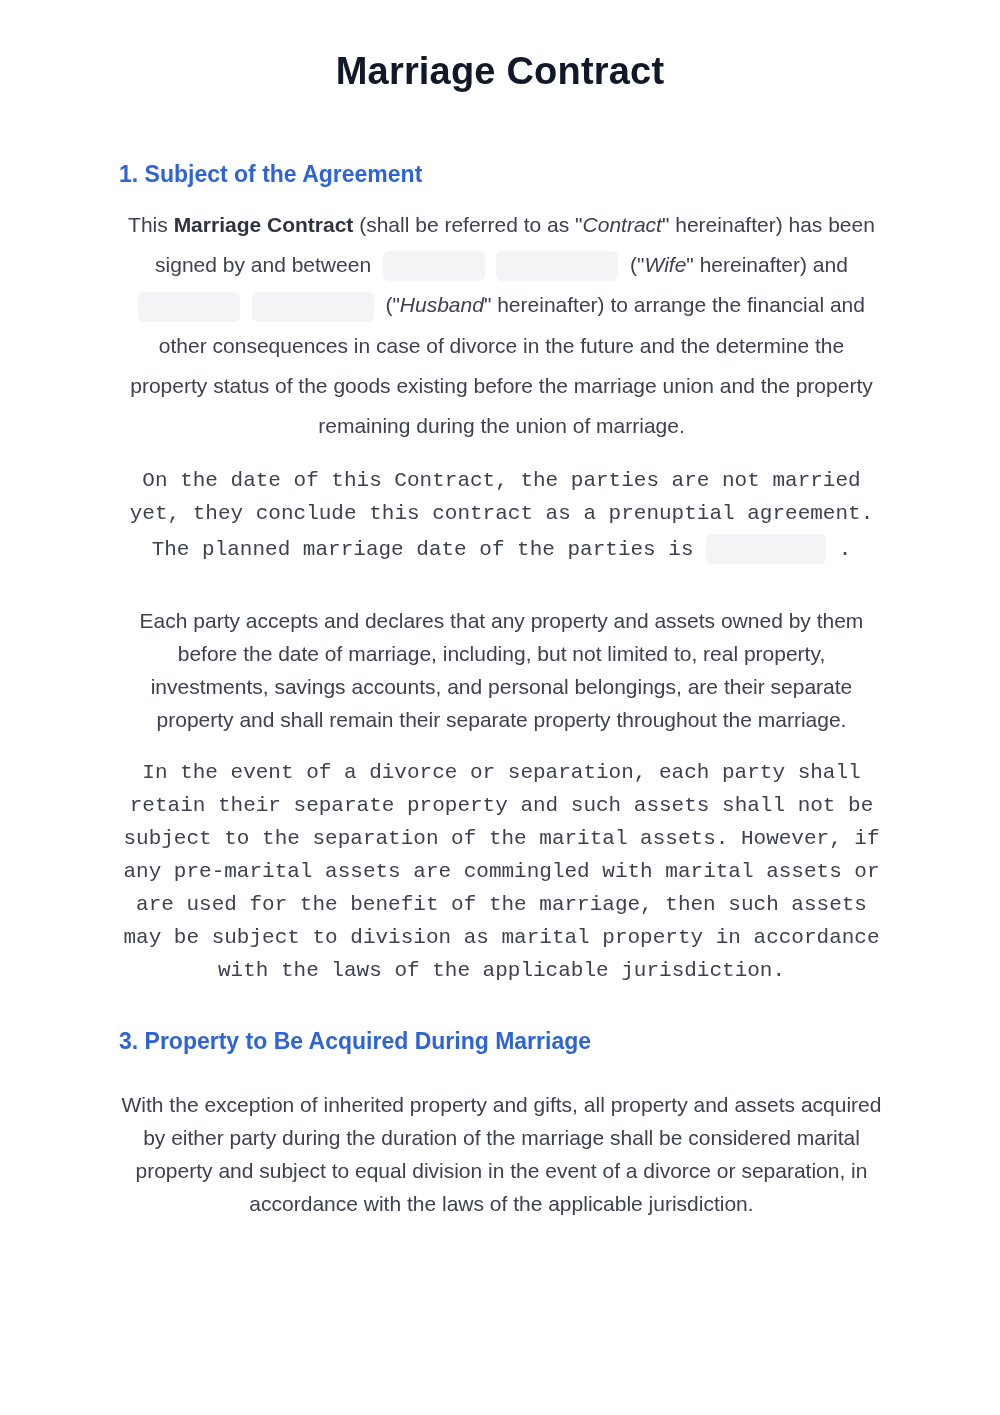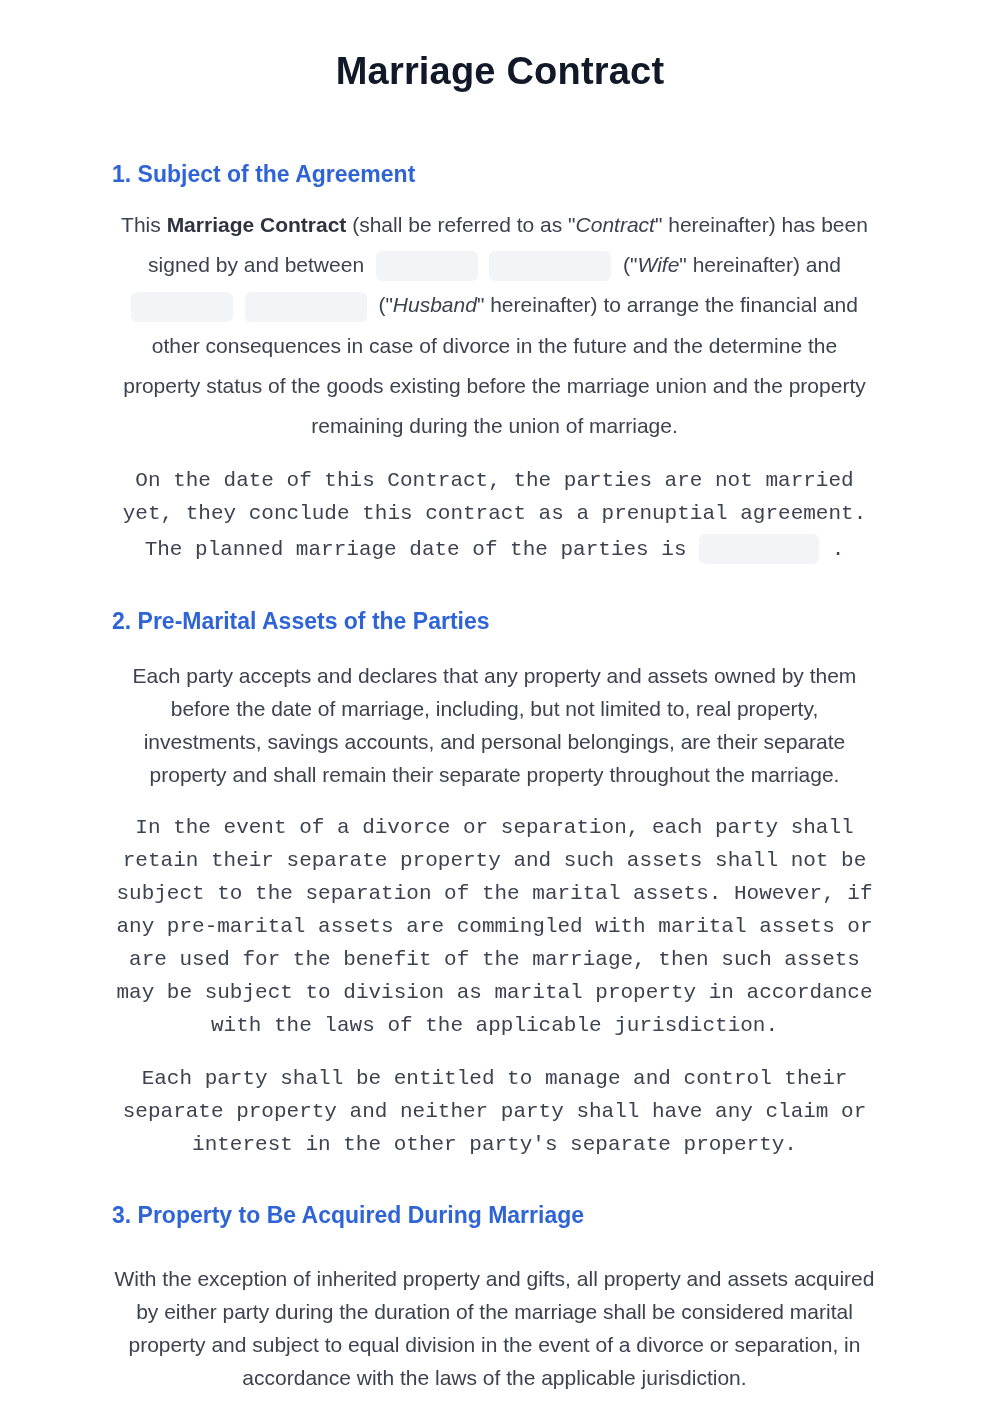--- a/index.html
+++ b/index.html
@@ -1,21 +1,21 @@
 <!DOCTYPE html>
 <html><head>
 <meta charset="utf-8">
 <style>
   html, body { margin: 0; padding: 0; background: #ffffff; }
   body { width: 1000px; height: 1415px; position: relative; overflow: hidden;
          font-family: "Liberation Sans", "DejaVu Sans", sans-serif; color: #3b3f4c; }
   h1 { position: absolute; left: 0; right: 0; top: 50px; margin: 0; text-align: center;
        font-size: 38px; font-weight: bold; color: #111827; letter-spacing: 0.2px;
        width: 1000px; }
-  .doc { position: absolute; left: 112px; top: 157px; width: 765px; }
+  .doc { position: absolute; left: 119px; top: 157px; width: 765px; }
   h2 { margin: 0; font-size: 23px; font-weight: bold; color: #2f64d6; line-height: 34px; }
   p { margin: 0; font-size: 21px; line-height: 33px; color: #3d4150; text-align: center; }
   .p-first { margin-top: 21px; }
   .p-gap { margin-top: 20px; font-family: Liberation Mono, monospace; }
   .sec-gap { margin-top: 37px; }
   .field { display: inline-block; background: #f3f4f6; border-radius: 6px; height: 30px;
            vertical-align: middle; margin: 4px 0; }
   .w1 { width: 102px; }
   .w2 { width: 122px; }
   .w3 { width: 120px; }
@@ -45,24 +45,22 @@
     </p>
 
     <p class="p-gap" style="margin-top:18px;">
       <span>On the date of this Contract, the parties are not married yet, they conclude this contract as a prenuptial agreement. The planned marriage date of the parties is</span>
       <span class="field w3"></span>
       <span>.</span>
     </p>
   </section>
 
   <section class="sec-gap" style="margin-top:36px;">
-    <h2>2. Pre-Marital Assets of the Parties</h2>
     <p class="p-first" style="">Each party accepts and declares that any property and assets owned by them before the date of marriage, including, but not limited to, real property, investments, savings accounts, and personal belongings, are their separate property and shall remain their separate property throughout the marriage.</p>
     <p class="p-gap">In the event of a divorce or separation, each party shall retain their separate property and such assets shall not be subject to the separation of the marital assets. However, if any pre-marital assets are commingled with marital assets or are used for the benefit of the marriage, then such assets may be subject to division as marital property in accordance with the laws of the applicable jurisdiction.</p>
-    <p class="p-gap">Each party shall be entitled to manage and control their separate property and neither party shall have any claim or interest in the other party's separate property.</p>
   </section>
 
   <section class="sec-gap" style="margin-top:37px;">
     <h2>3. Property to Be Acquired During Marriage</h2>
     <p class="p-first" style="margin-top:30px;">With the exception of inherited property and gifts, all property and assets acquired by either party during the duration of the marriage shall be considered marital property and subject to equal division in the event of a divorce or separation, in accordance with the laws of the applicable jurisdiction.</p>
   </section>
 
 </div>
 
 </body></html>

